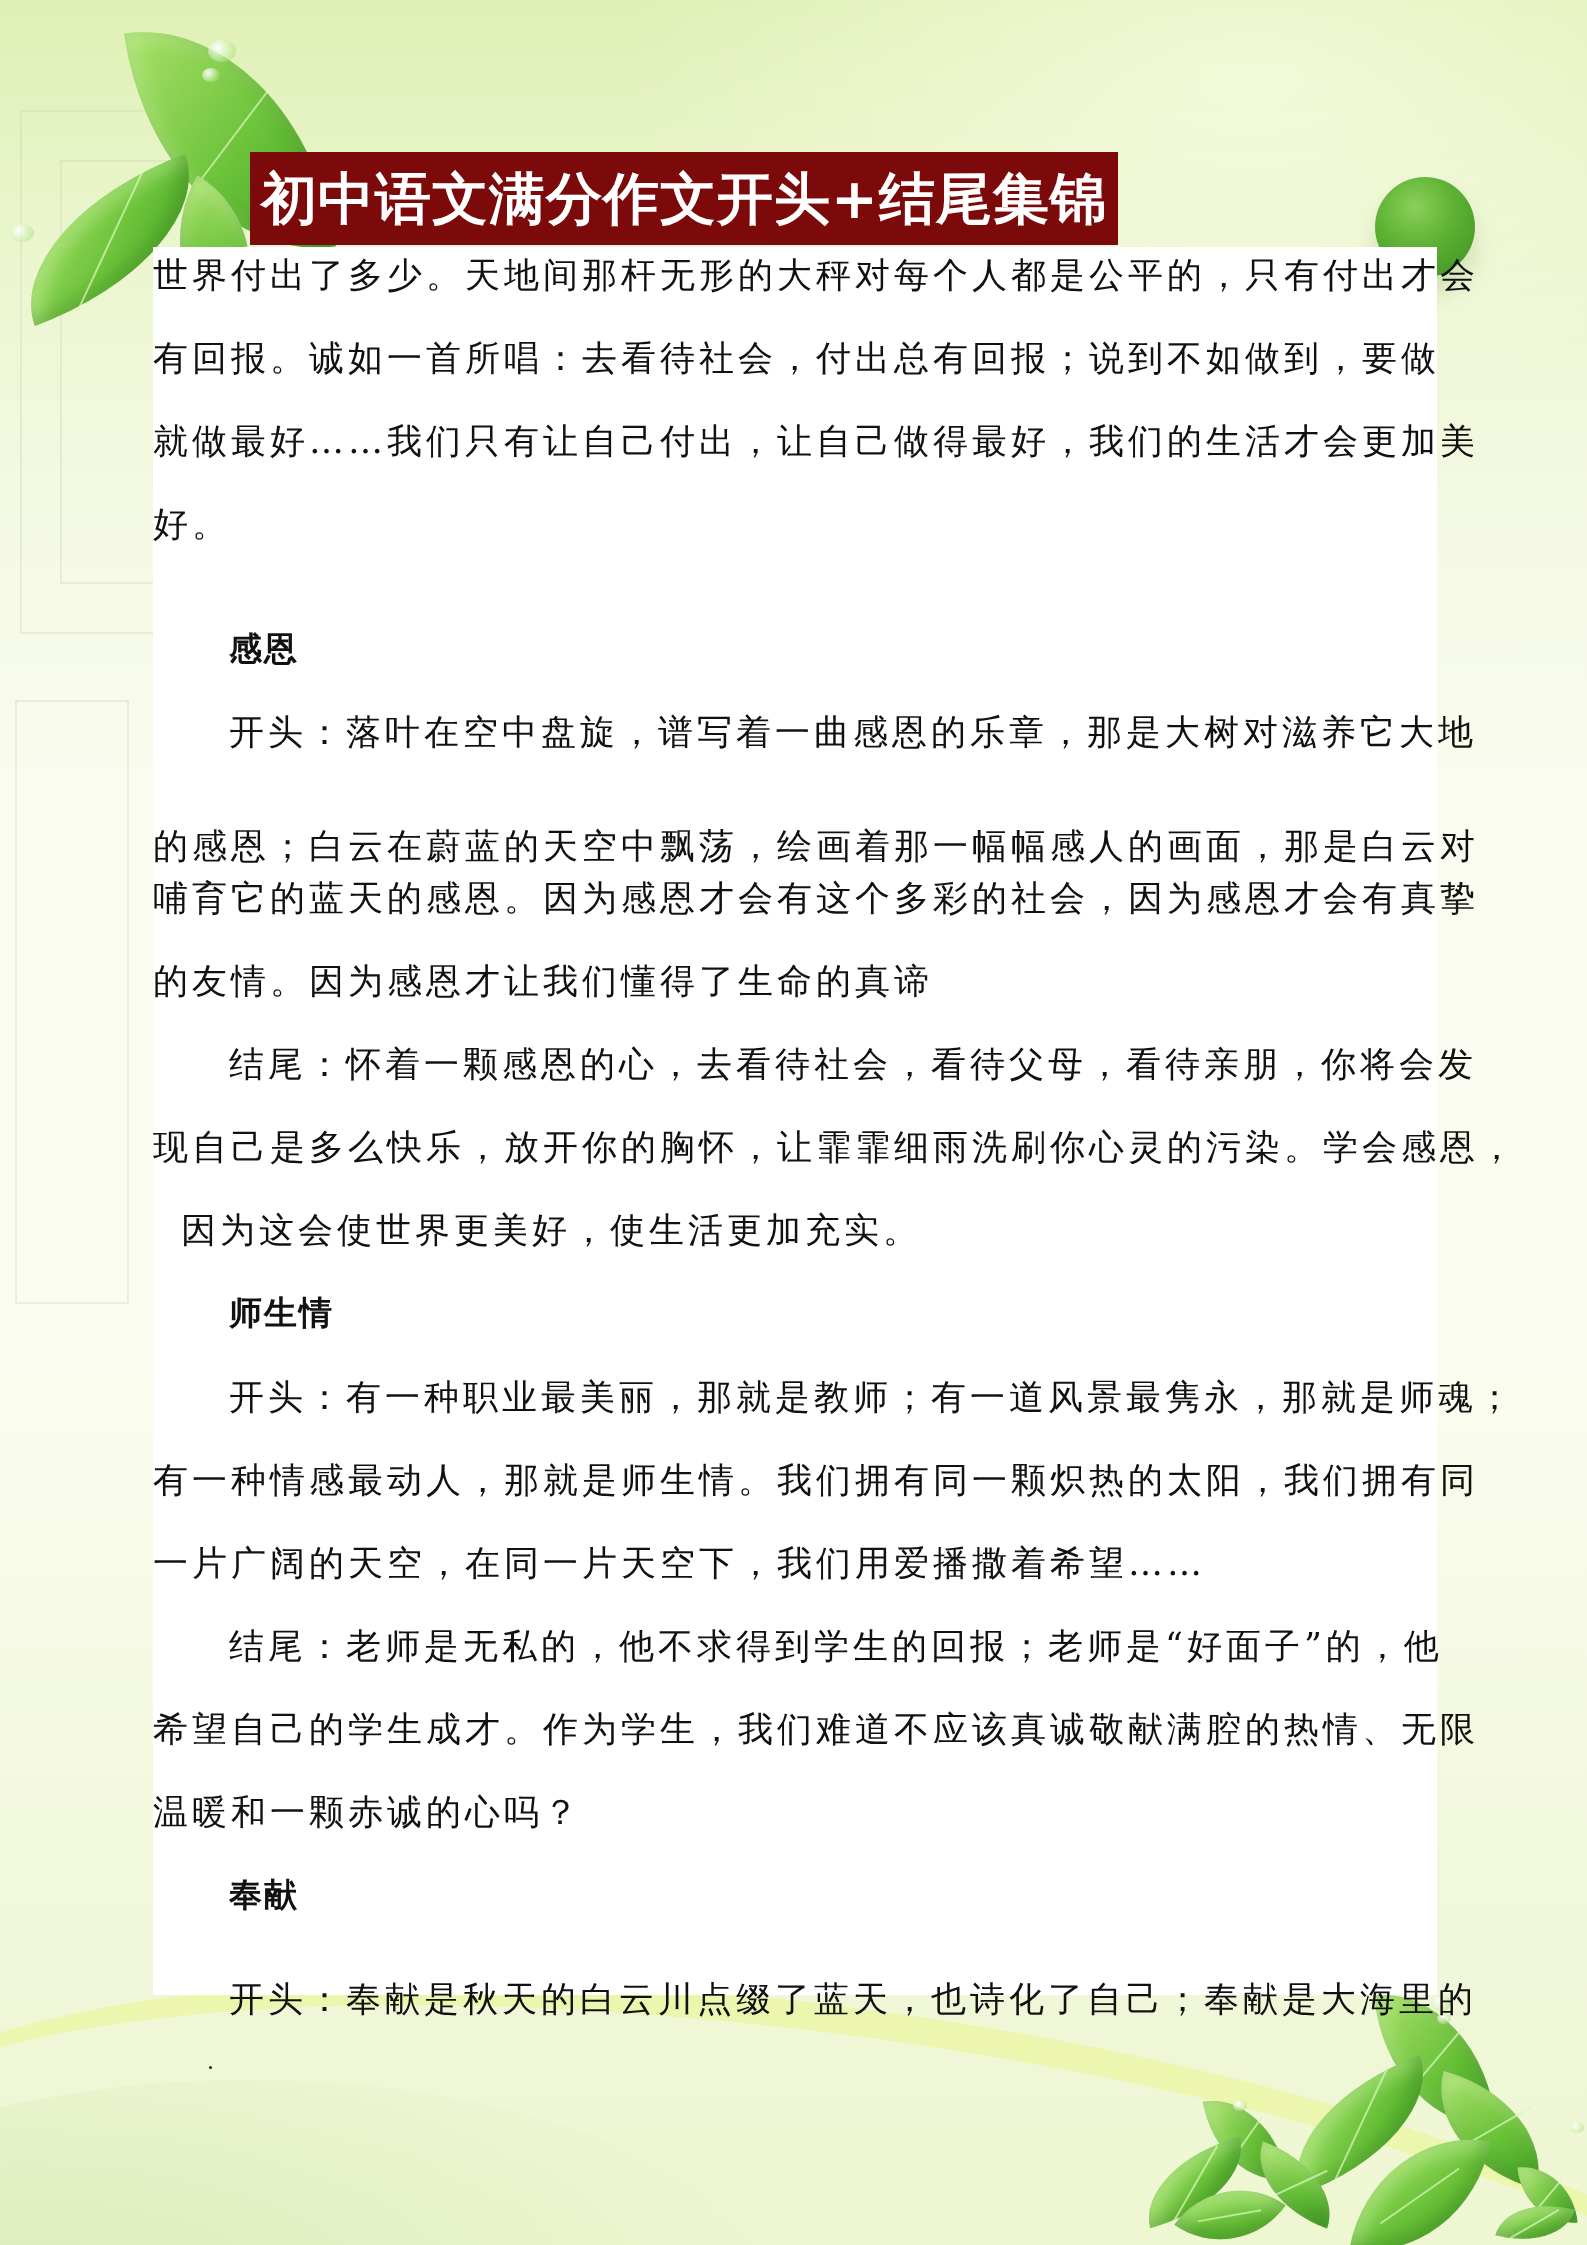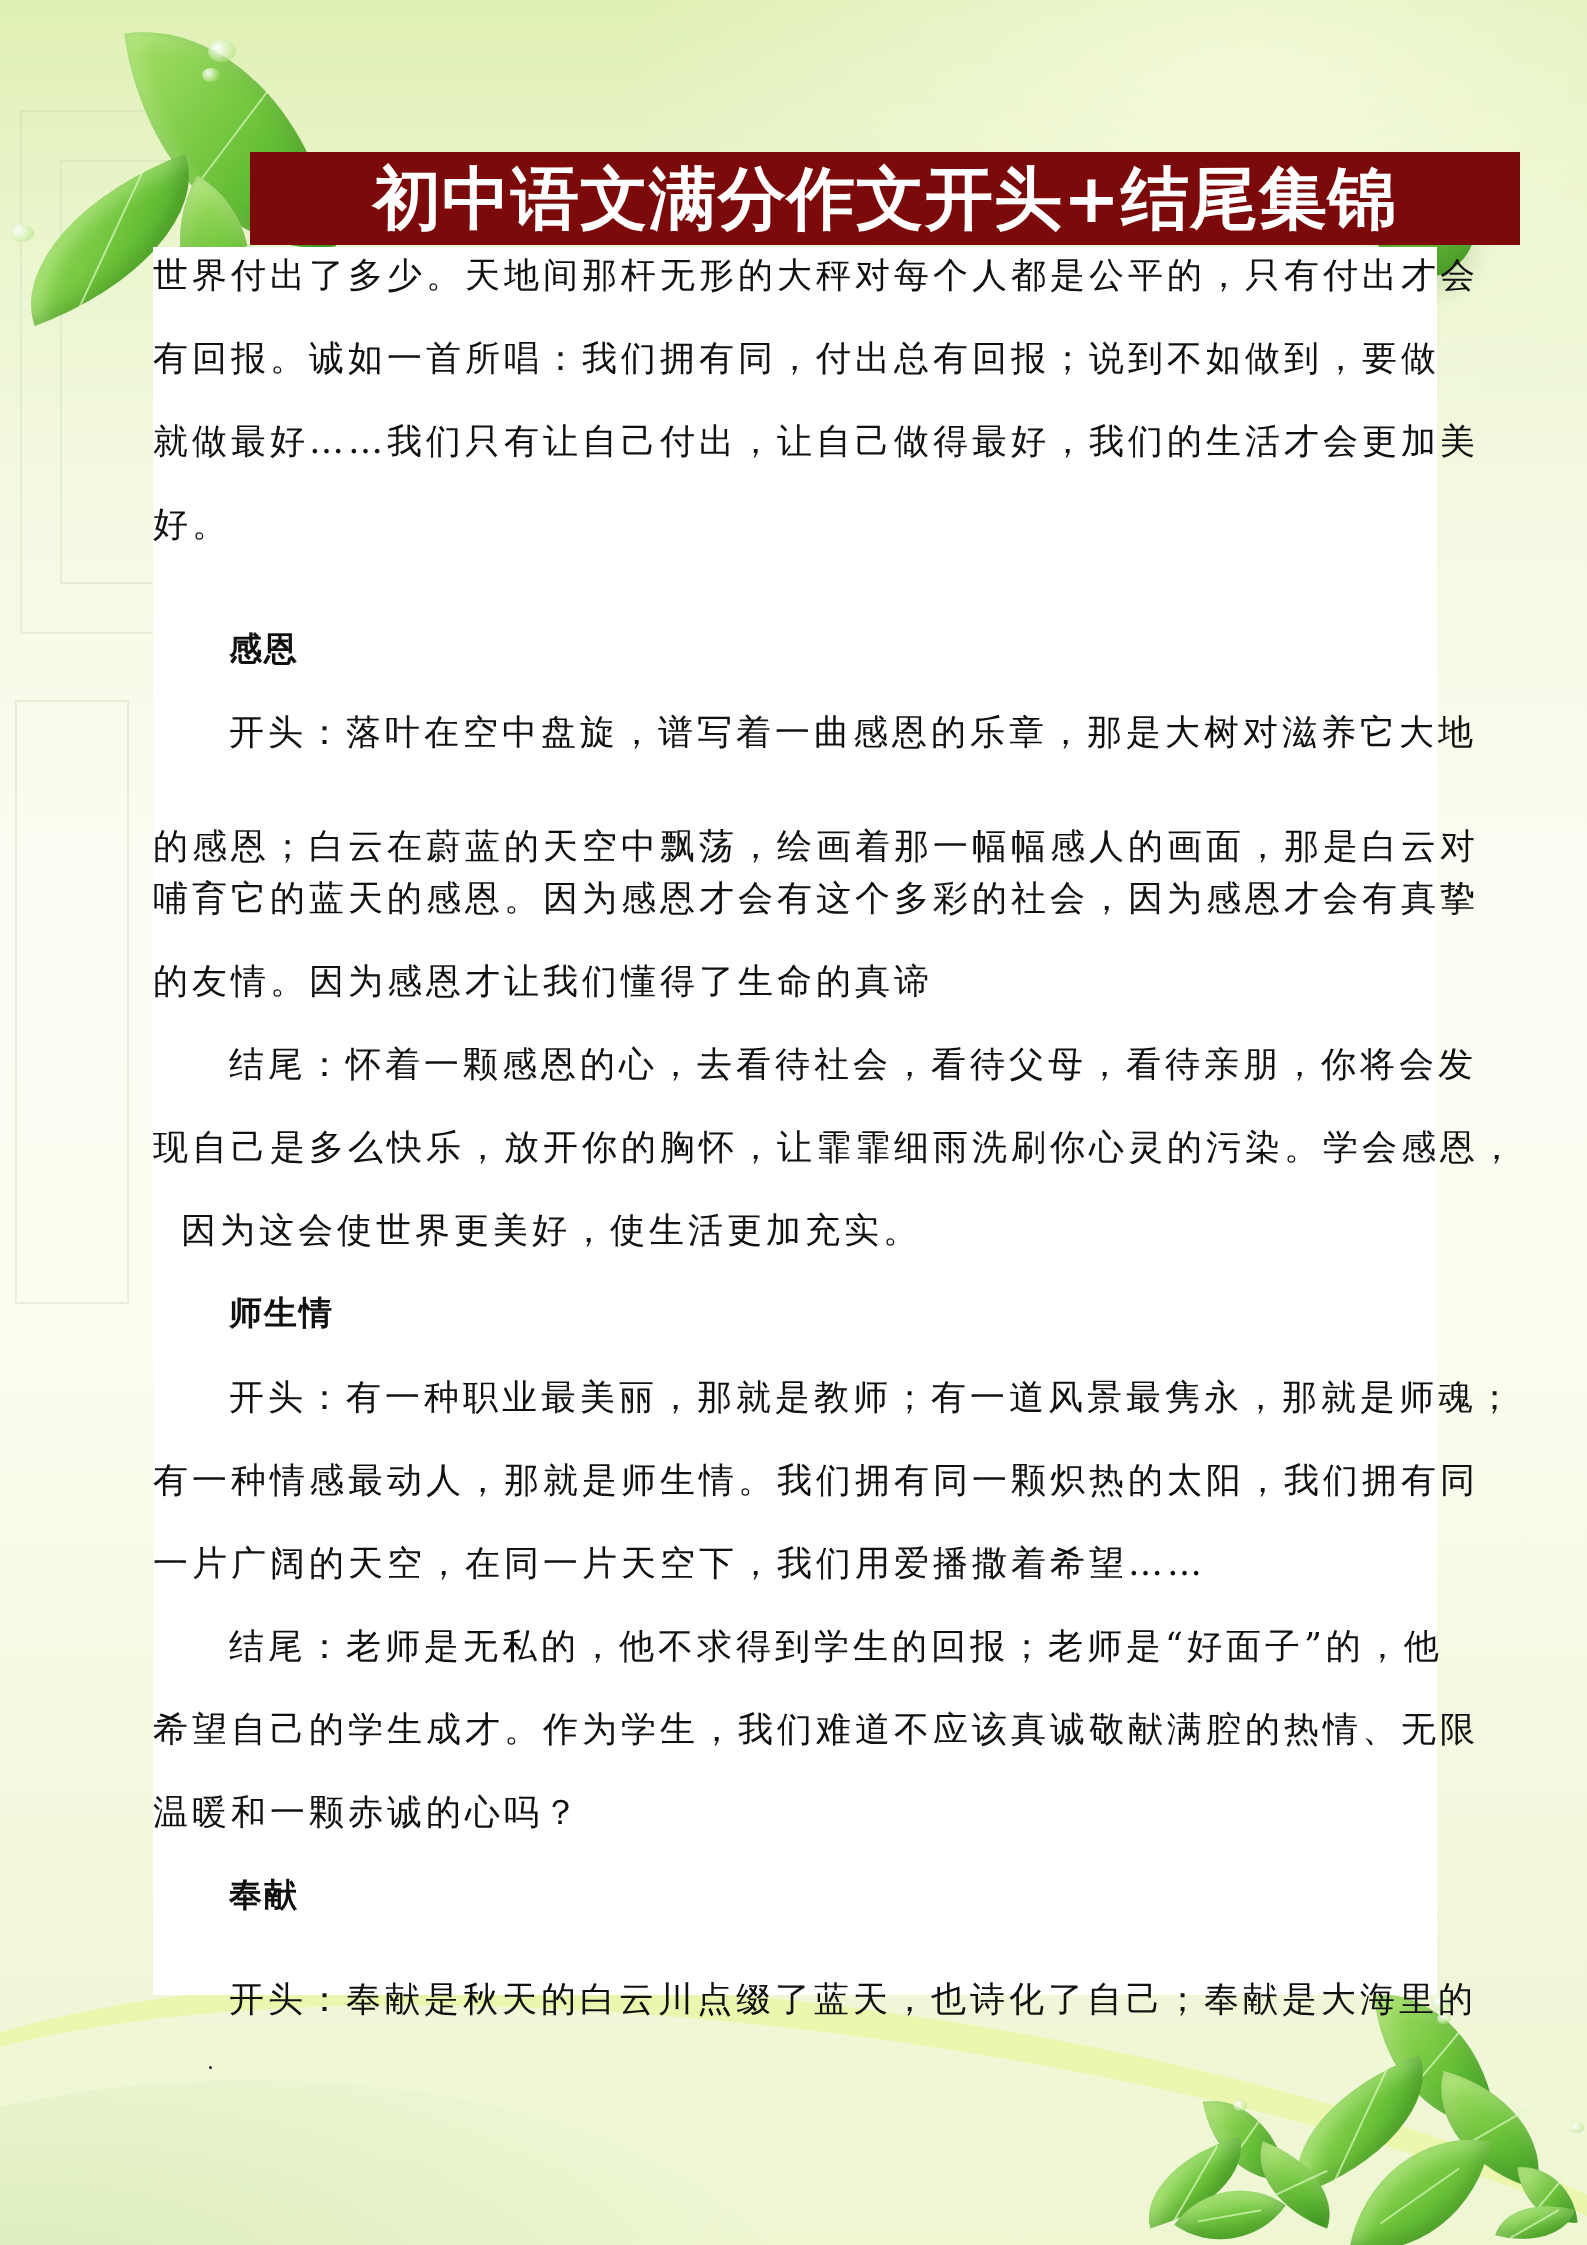--- a/index.html
+++ b/index.html
@@ -72,27 +72,27 @@
       height: 100px;
       border-radius: 50%;
       background: radial-gradient(circle at 40% 30%, #8ad05a 0%, #5cb033 45%, #3f8f20 100%);
       box-shadow: 0 18px 22px rgba(120,160,80,0.25);
     }
     
     .title {
       position: absolute;
       left: 250px;
       top: 152px;
-      width: 1270px;
+      width: 868px;
       height: 93px;
       background: #7c0a0a;
       color: #ffffff;
       font-family: "DejaVu Sans", "Liberation Sans", sans-serif;
       font-weight: bold;
-      font-size: 68px;
+      font-size: 56px;
       line-height: 93px;
       text-align: center;
       letter-spacing: 1px;
       white-space: nowrap;
       overflow: hidden;
       z-index: 3;
     }
     
     .panel {
       position: absolute;
@@ -189,21 +189,21 @@
   <div class="drop" style="left:1570px;top:2122px;width:14px;height:11px;"></div>
 </div>
 
 <div class="title">初中语文满分作文开头+结尾集锦</div>
 
 <div class="panel"></div>
 
 <div class="content">
 
   <div class="line" style="top:3px;">世界付出了多少。天地间那杆无形的大秤对每个人都是公平的，只有付出才会</div>
-  <div class="line" style="top:86px;">有回报。诚如一首所唱：我们拥有同，付出总有回报；说到不如做到，要做</div>
+  <div class="line" style="top:86px;">有回报。诚如一首所唱：去看待社会，付出总有回报；说到不如做到，要做</div>
   <div class="line" style="top:169px;">就做最好……我们只有让自己付出，让自己做得最好，我们的生活才会更加美</div>
   <div class="line last" style="top:252px;">好。</div>
 
   <div class="heading" style="top:377px;">感恩</div>
 
   <div class="line indent" style="top:460px;">开头：落叶在空中盘旋，谱写着一曲感恩的乐章，那是大树对滋养它大地</div>
   <div class="line" style="top:574px;">的感恩；白云在蔚蓝的天空中飘荡，绘画着那一幅幅感人的画面，那是白云对</div>
   <div class="line" style="top:626px;">哺育它的蓝天的感恩。因为感恩才会有这个多彩的社会，因为感恩才会有真挚</div>
   <div class="line last" style="top:709px;">的友情。因为感恩才让我们懂得了生命的真谛</div>
   <div class="line indent" style="top:792px;">结尾：怀着一颗感恩的心，去看待社会，看待父母，看待亲朋，你将会发</div>

